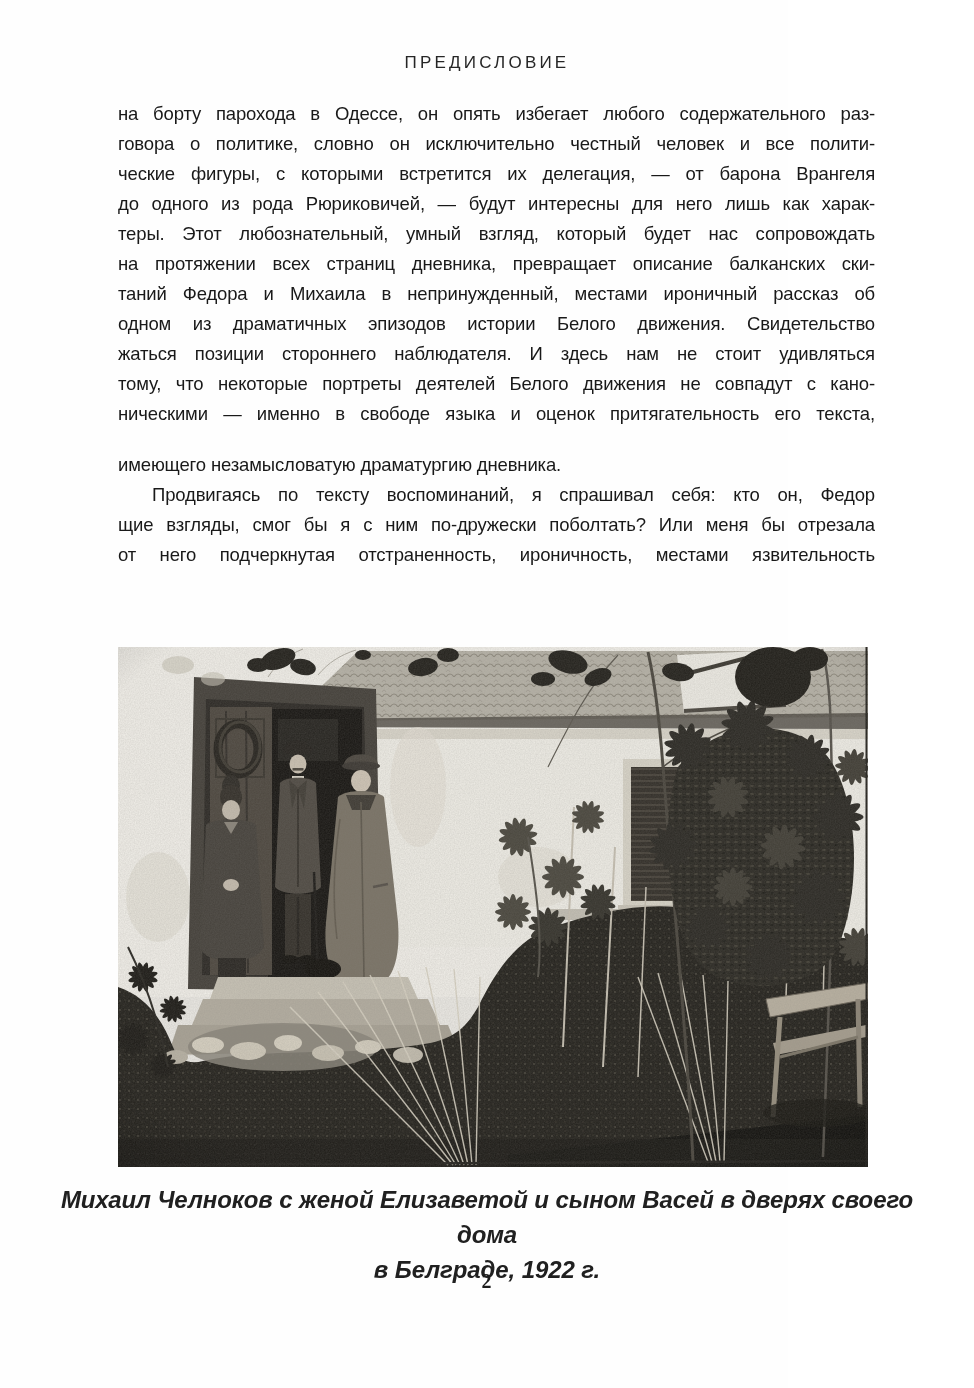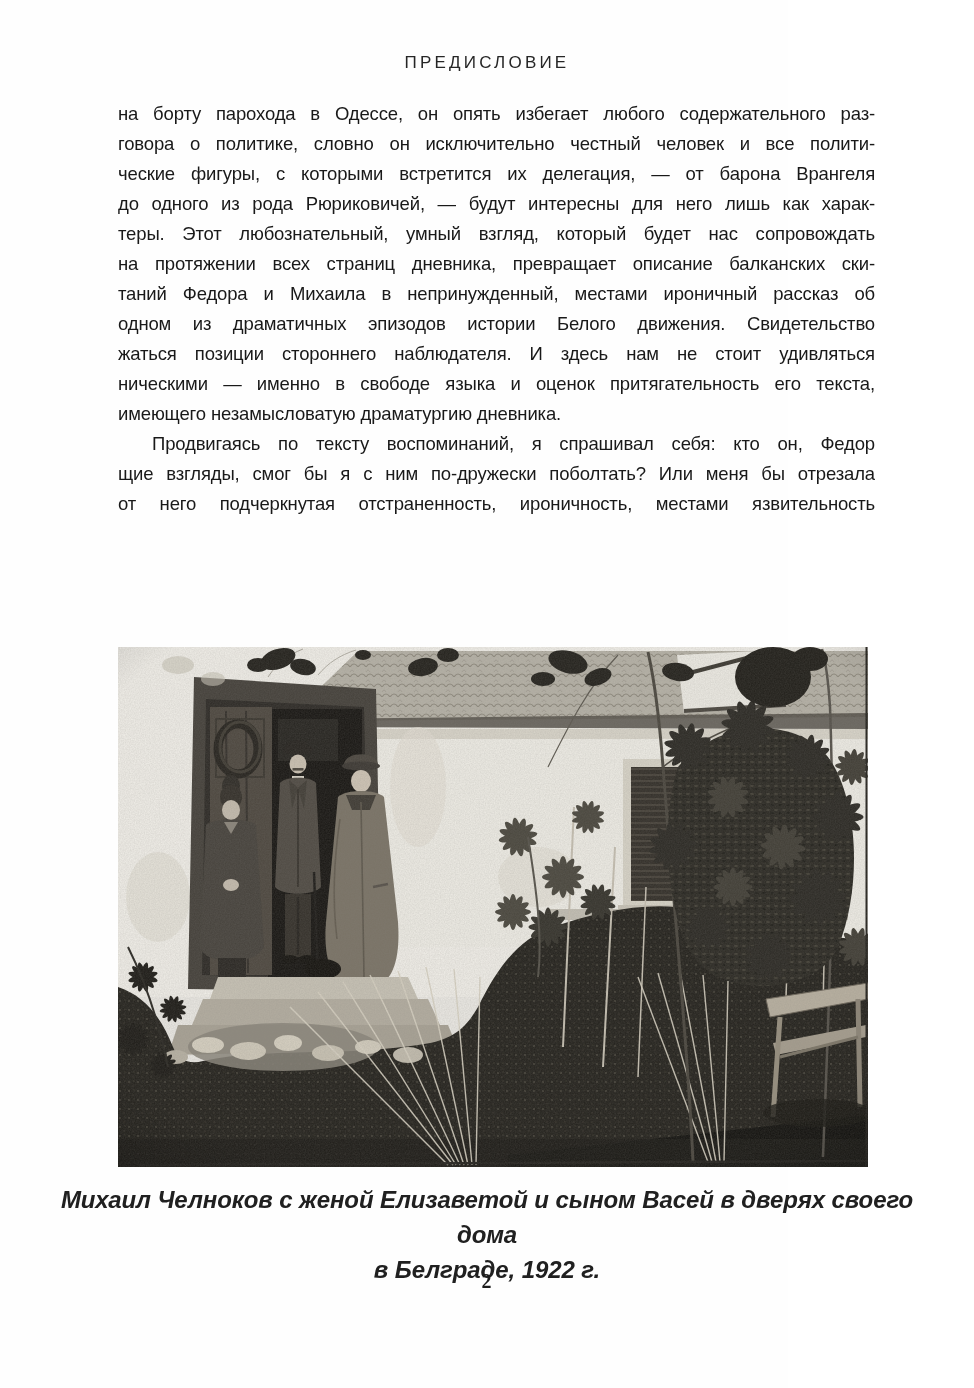--- a/index.html
+++ b/index.html
@@ -23,21 +23,21 @@
   .body-text{
     position:absolute;left:118px;top:99px;width:757px;
     font-size:18.5px;letter-spacing:-0.15px;
     color:#191919;
   }
   .line{
     height:30px;line-height:30px;
     text-align:justify;text-align-last:justify;
     overflow:hidden;white-space:normal;
   }
-  .para1 .line:last-child{text-align-last:left;}
+  .para1 .line:last-child{text-align-last:left;margin-top:21px;}
   .para2 .line:first-child{text-indent:34px;}
 
   .photo-fig{
     position:absolute;left:118px;top:647px;width:750px;height:520px;
     margin:0;padding:0;
   }
   .photo-fig svg{display:block;}
 
   .caption{
     position:absolute;left:60px;top:1182px;width:854px;
@@ -67,20 +67,21 @@
 
     <div class="line">на борту парохода в Одессе, он опять избегает любого содержательного раз-</div>
         <div class="line">говора о политике, словно он исключительно честный человек и все полити-</div>
         <div class="line">ческие фигуры, с которыми встретится их делегация, — от барона Врангеля</div>
         <div class="line">до одного из рода Рюриковичей, — будут интересны для него лишь как харак-</div>
         <div class="line">теры. Этот любознательный, умный взгляд, который будет нас сопровождать</div>
         <div class="line">на протяжении всех страниц дневника, превращает описание балканских ски-</div>
         <div class="line">таний Федора и Михаила в непринужденный, местами ироничный рассказ об</div>
         <div class="line">одном из драматичных эпизодов истории Белого движения. Свидетельство</div>
         <div class="line">жаться позиции стороннего наблюдателя. И здесь нам не стоит удивляться</div>
+        <div class="line">тому, что некоторые портреты деятелей Белого движения не совпадут с кано-</div>
         <div class="line">ническими — именно в свободе языка и оценок притягательность его текста,</div>
         <div class="line">имеющего незамысловатую драматургию дневника.</div>
       </div>
     <div class="para para2">
 
     <div class="line">Продвигаясь по тексту воспоминаний, я спрашивал себя: кто он, Федор</div>
         <div class="line">щие взгляды, смог бы я с ним по-дружески поболтать? Или меня бы отрезала</div>
         <div class="line">от него подчеркнутая отстраненность, ироничность, местами язвительность</div>
       </div>
   </div>

